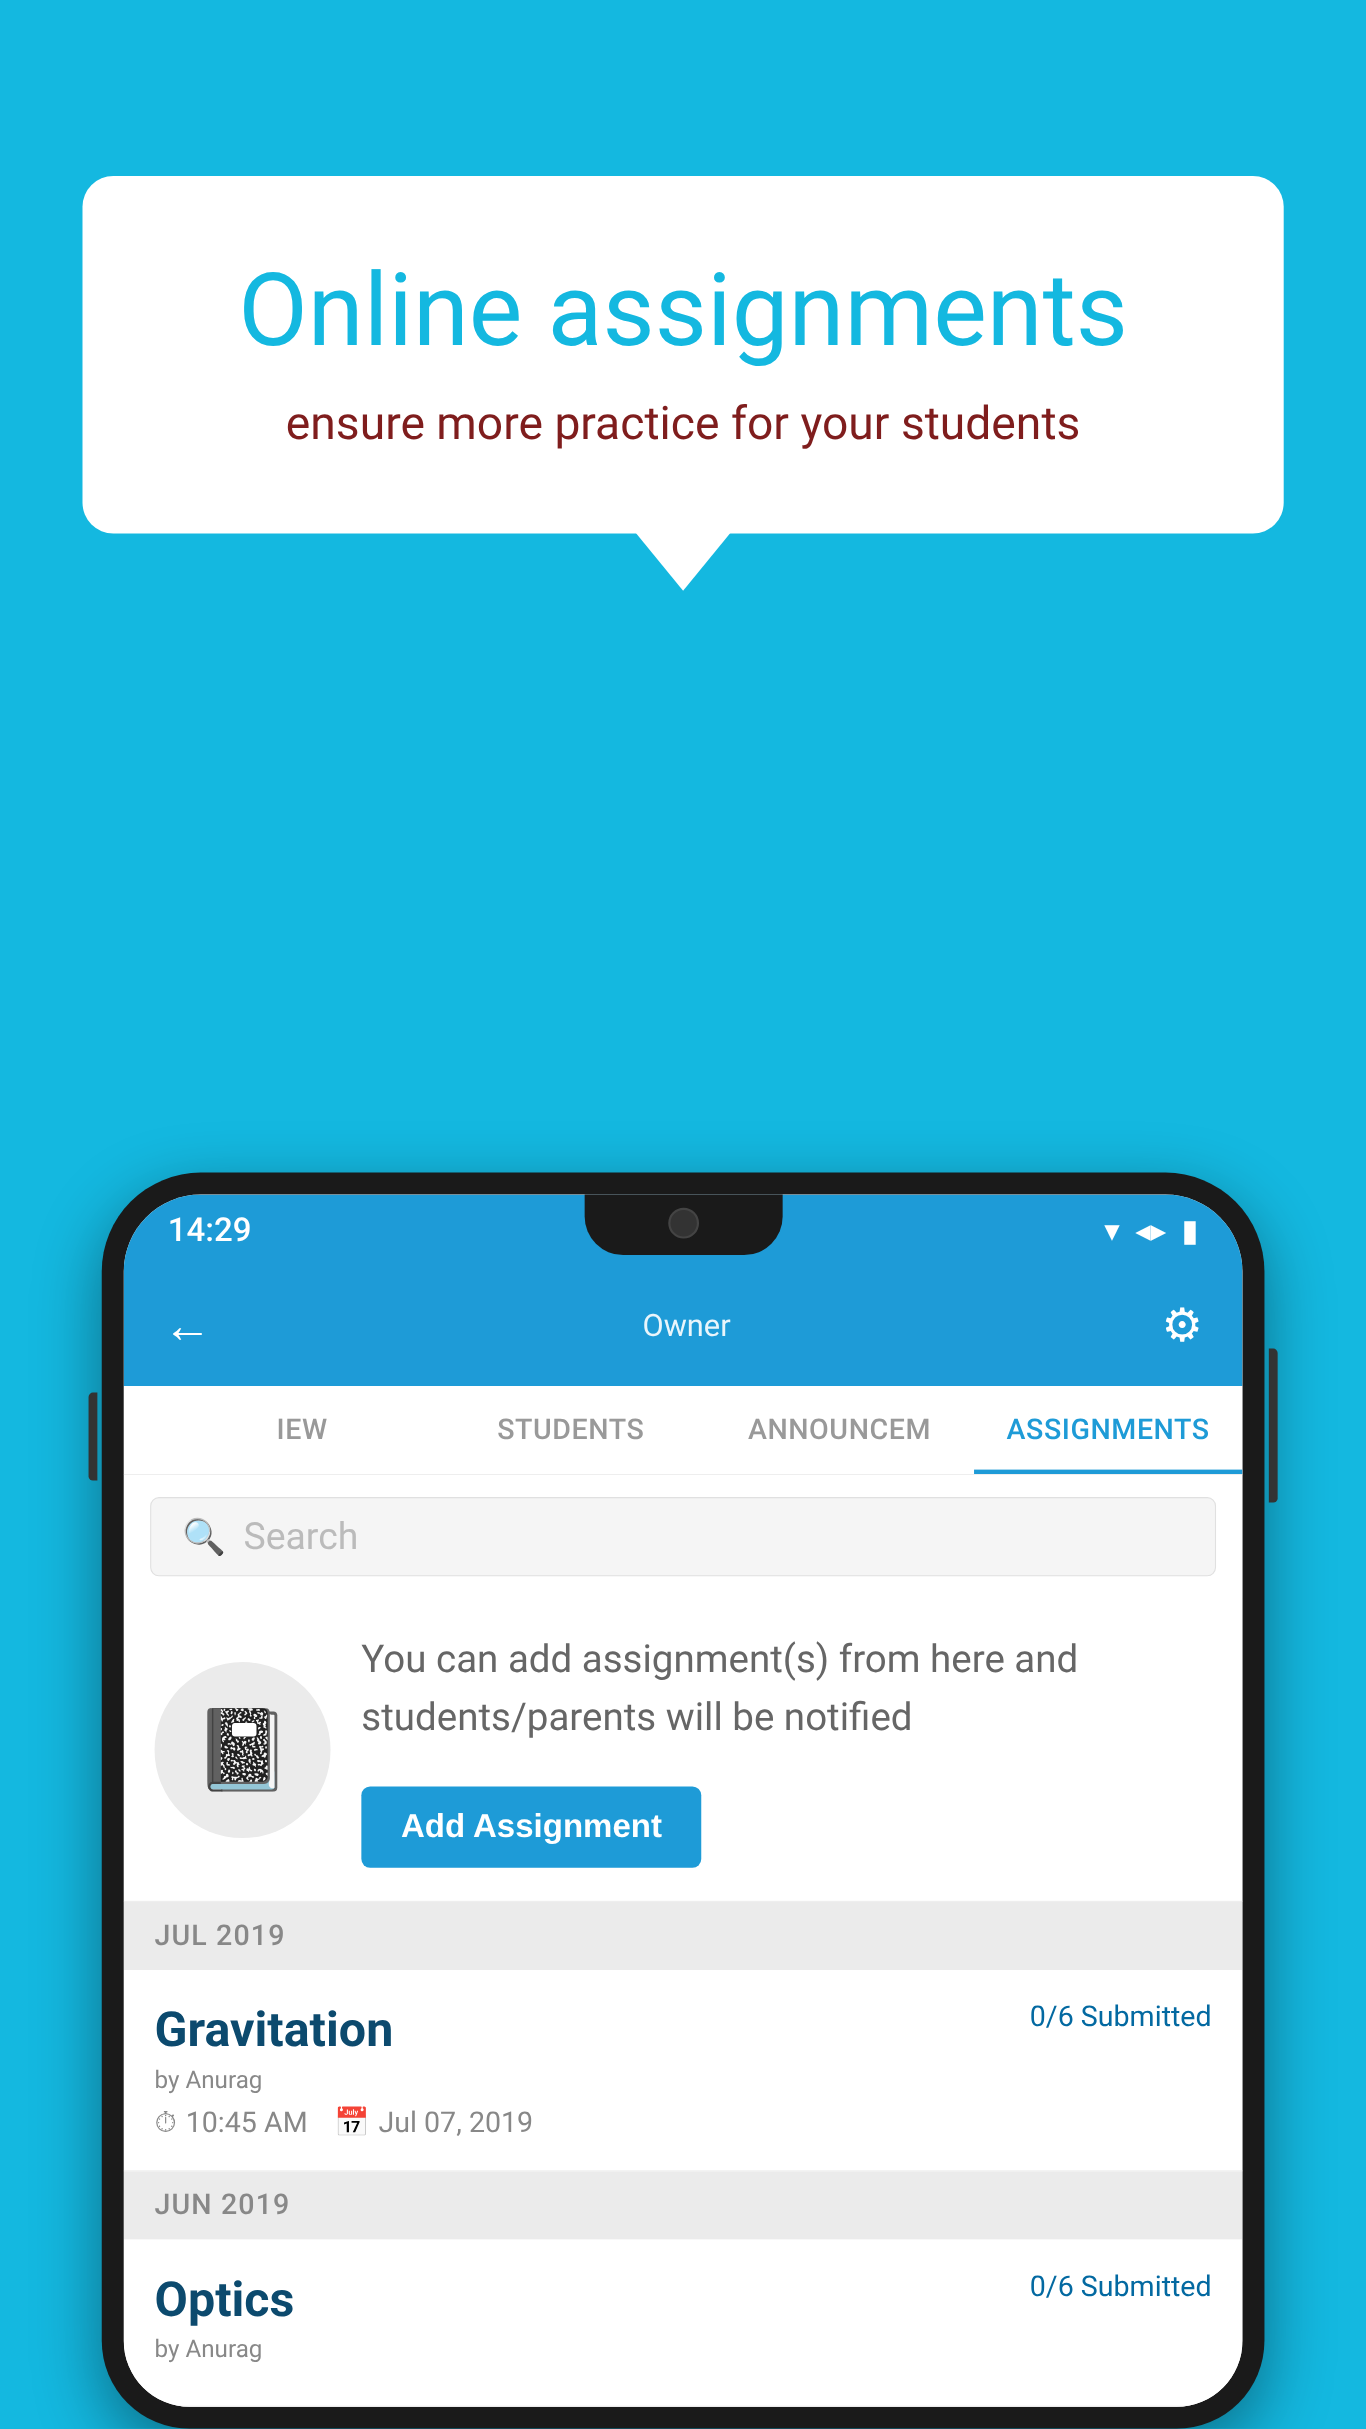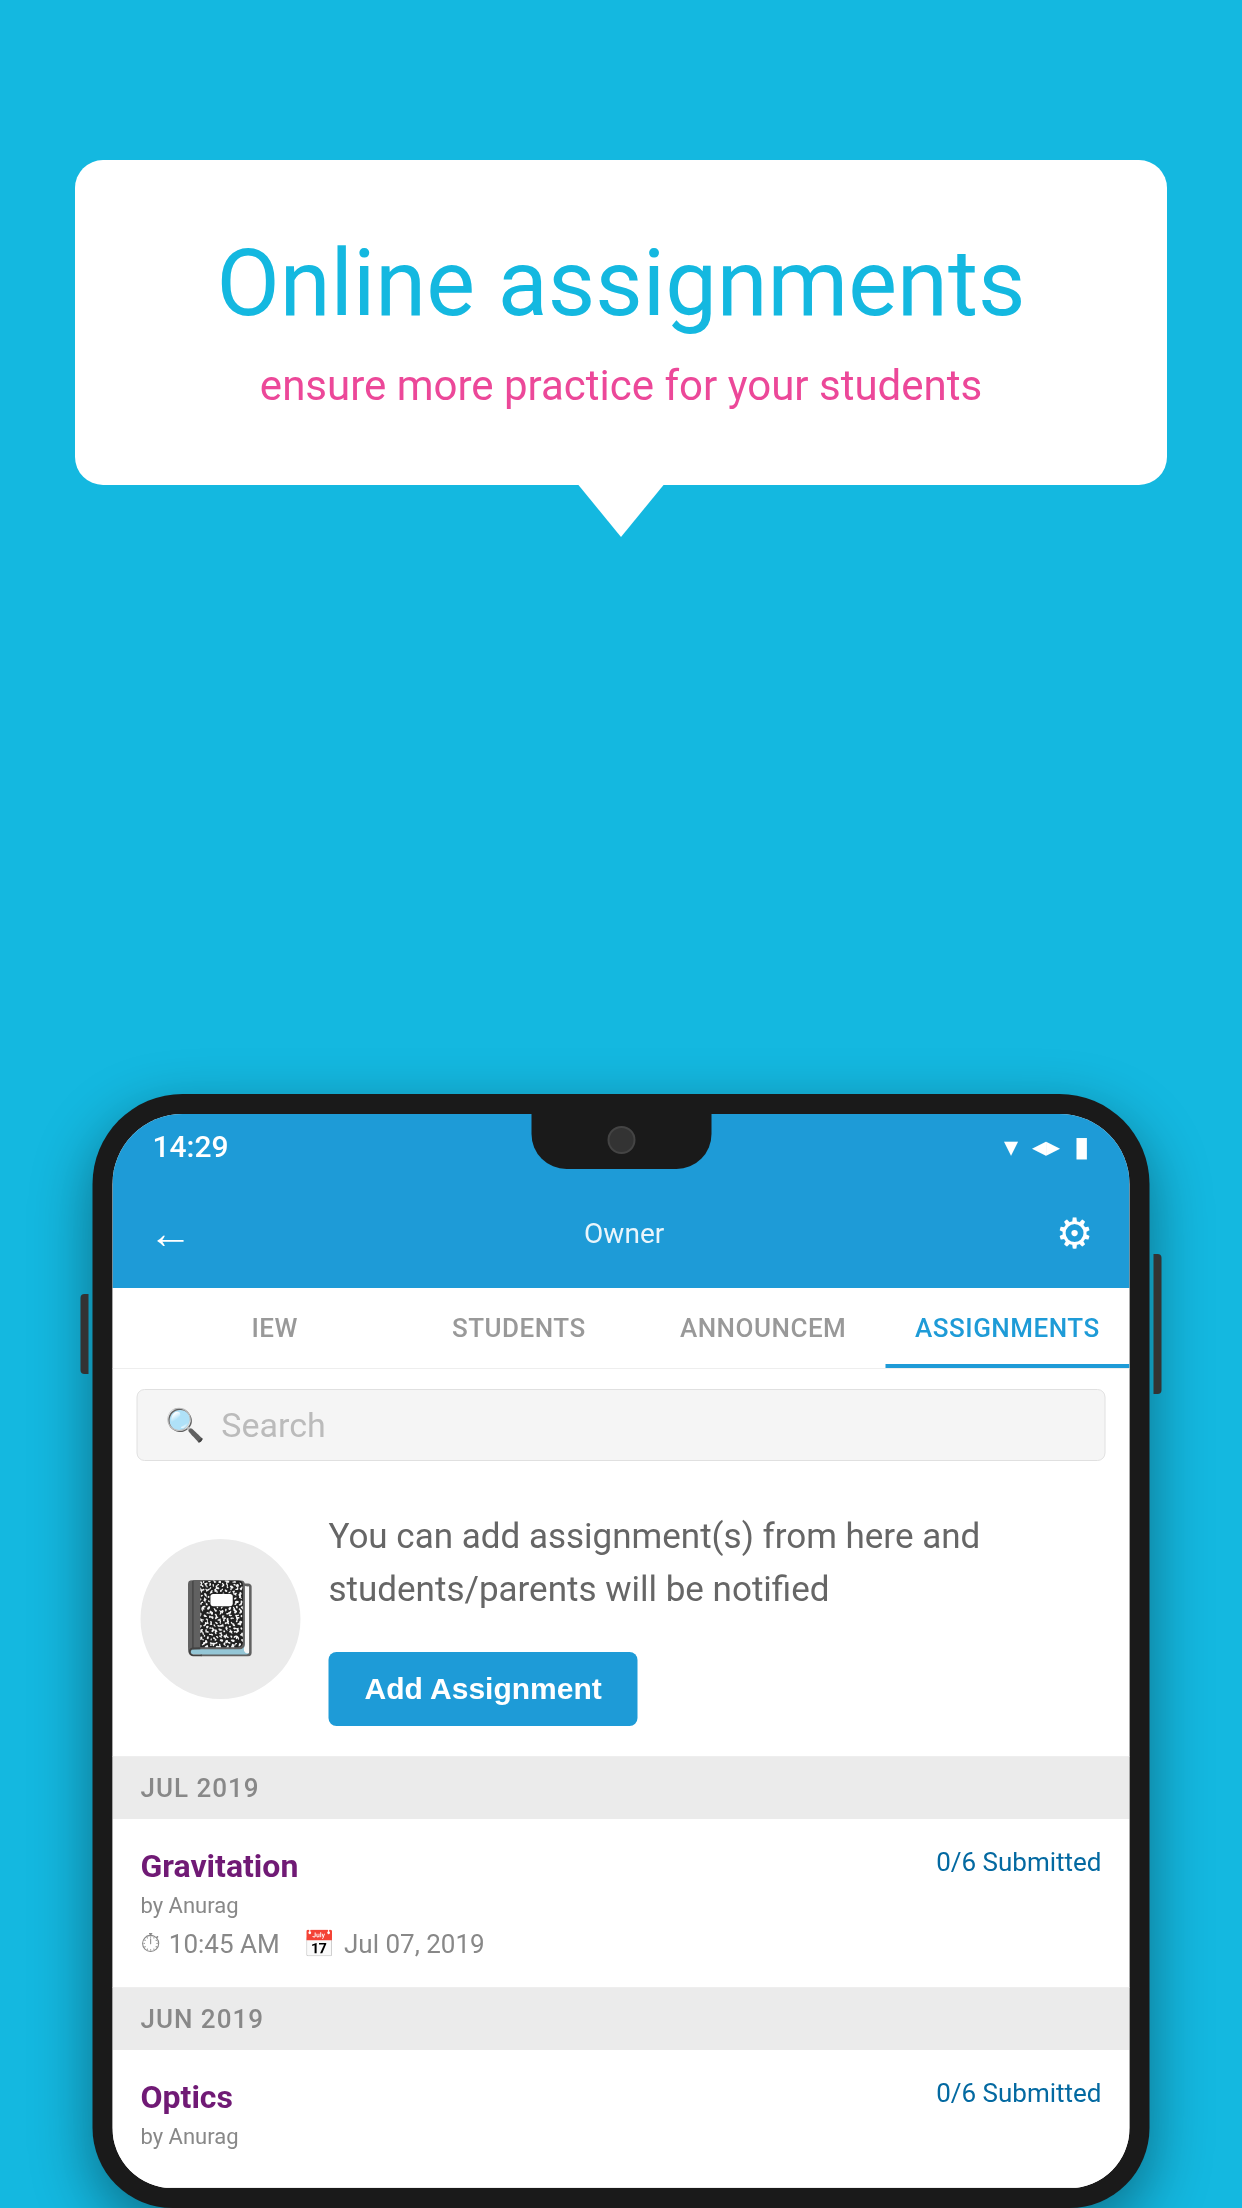--- a/index.html
+++ b/index.html
@@ -43,21 +43,21 @@
 
     .speech-bubble-title {
       color: #14B8E0;
       font-size: 92px;
       font-weight: 400;
       text-align: center;
       margin-bottom: 24px;
     }
 
     .speech-bubble-subtitle {
-      color: #ec4899;
+      color: #7f1d1d;
       font-size: 42px;
       font-weight: 400;
       text-align: center;
     }
 
     
     .phone-wrapper {
       position: absolute;
       bottom: 0;
       left: 50%;
@@ -319,23 +319,23 @@
     }
 
     .assignment-row-top {
       display: flex;
       justify-content: space-between;
       align-items: flex-start;
       margin-bottom: 8px;
     }
 
     .assignment-name {
-      font-size: 32px;
+      font-size: 44px;
       font-weight: 700;
-      color: #701a75;
+      color: #0c4a6e;
     }
 
     .assignment-submitted {
       font-size: 26px;
       color: #0369a1;
     }
 
     .assignment-by {
       font-size: 22px;
       color: #888;

